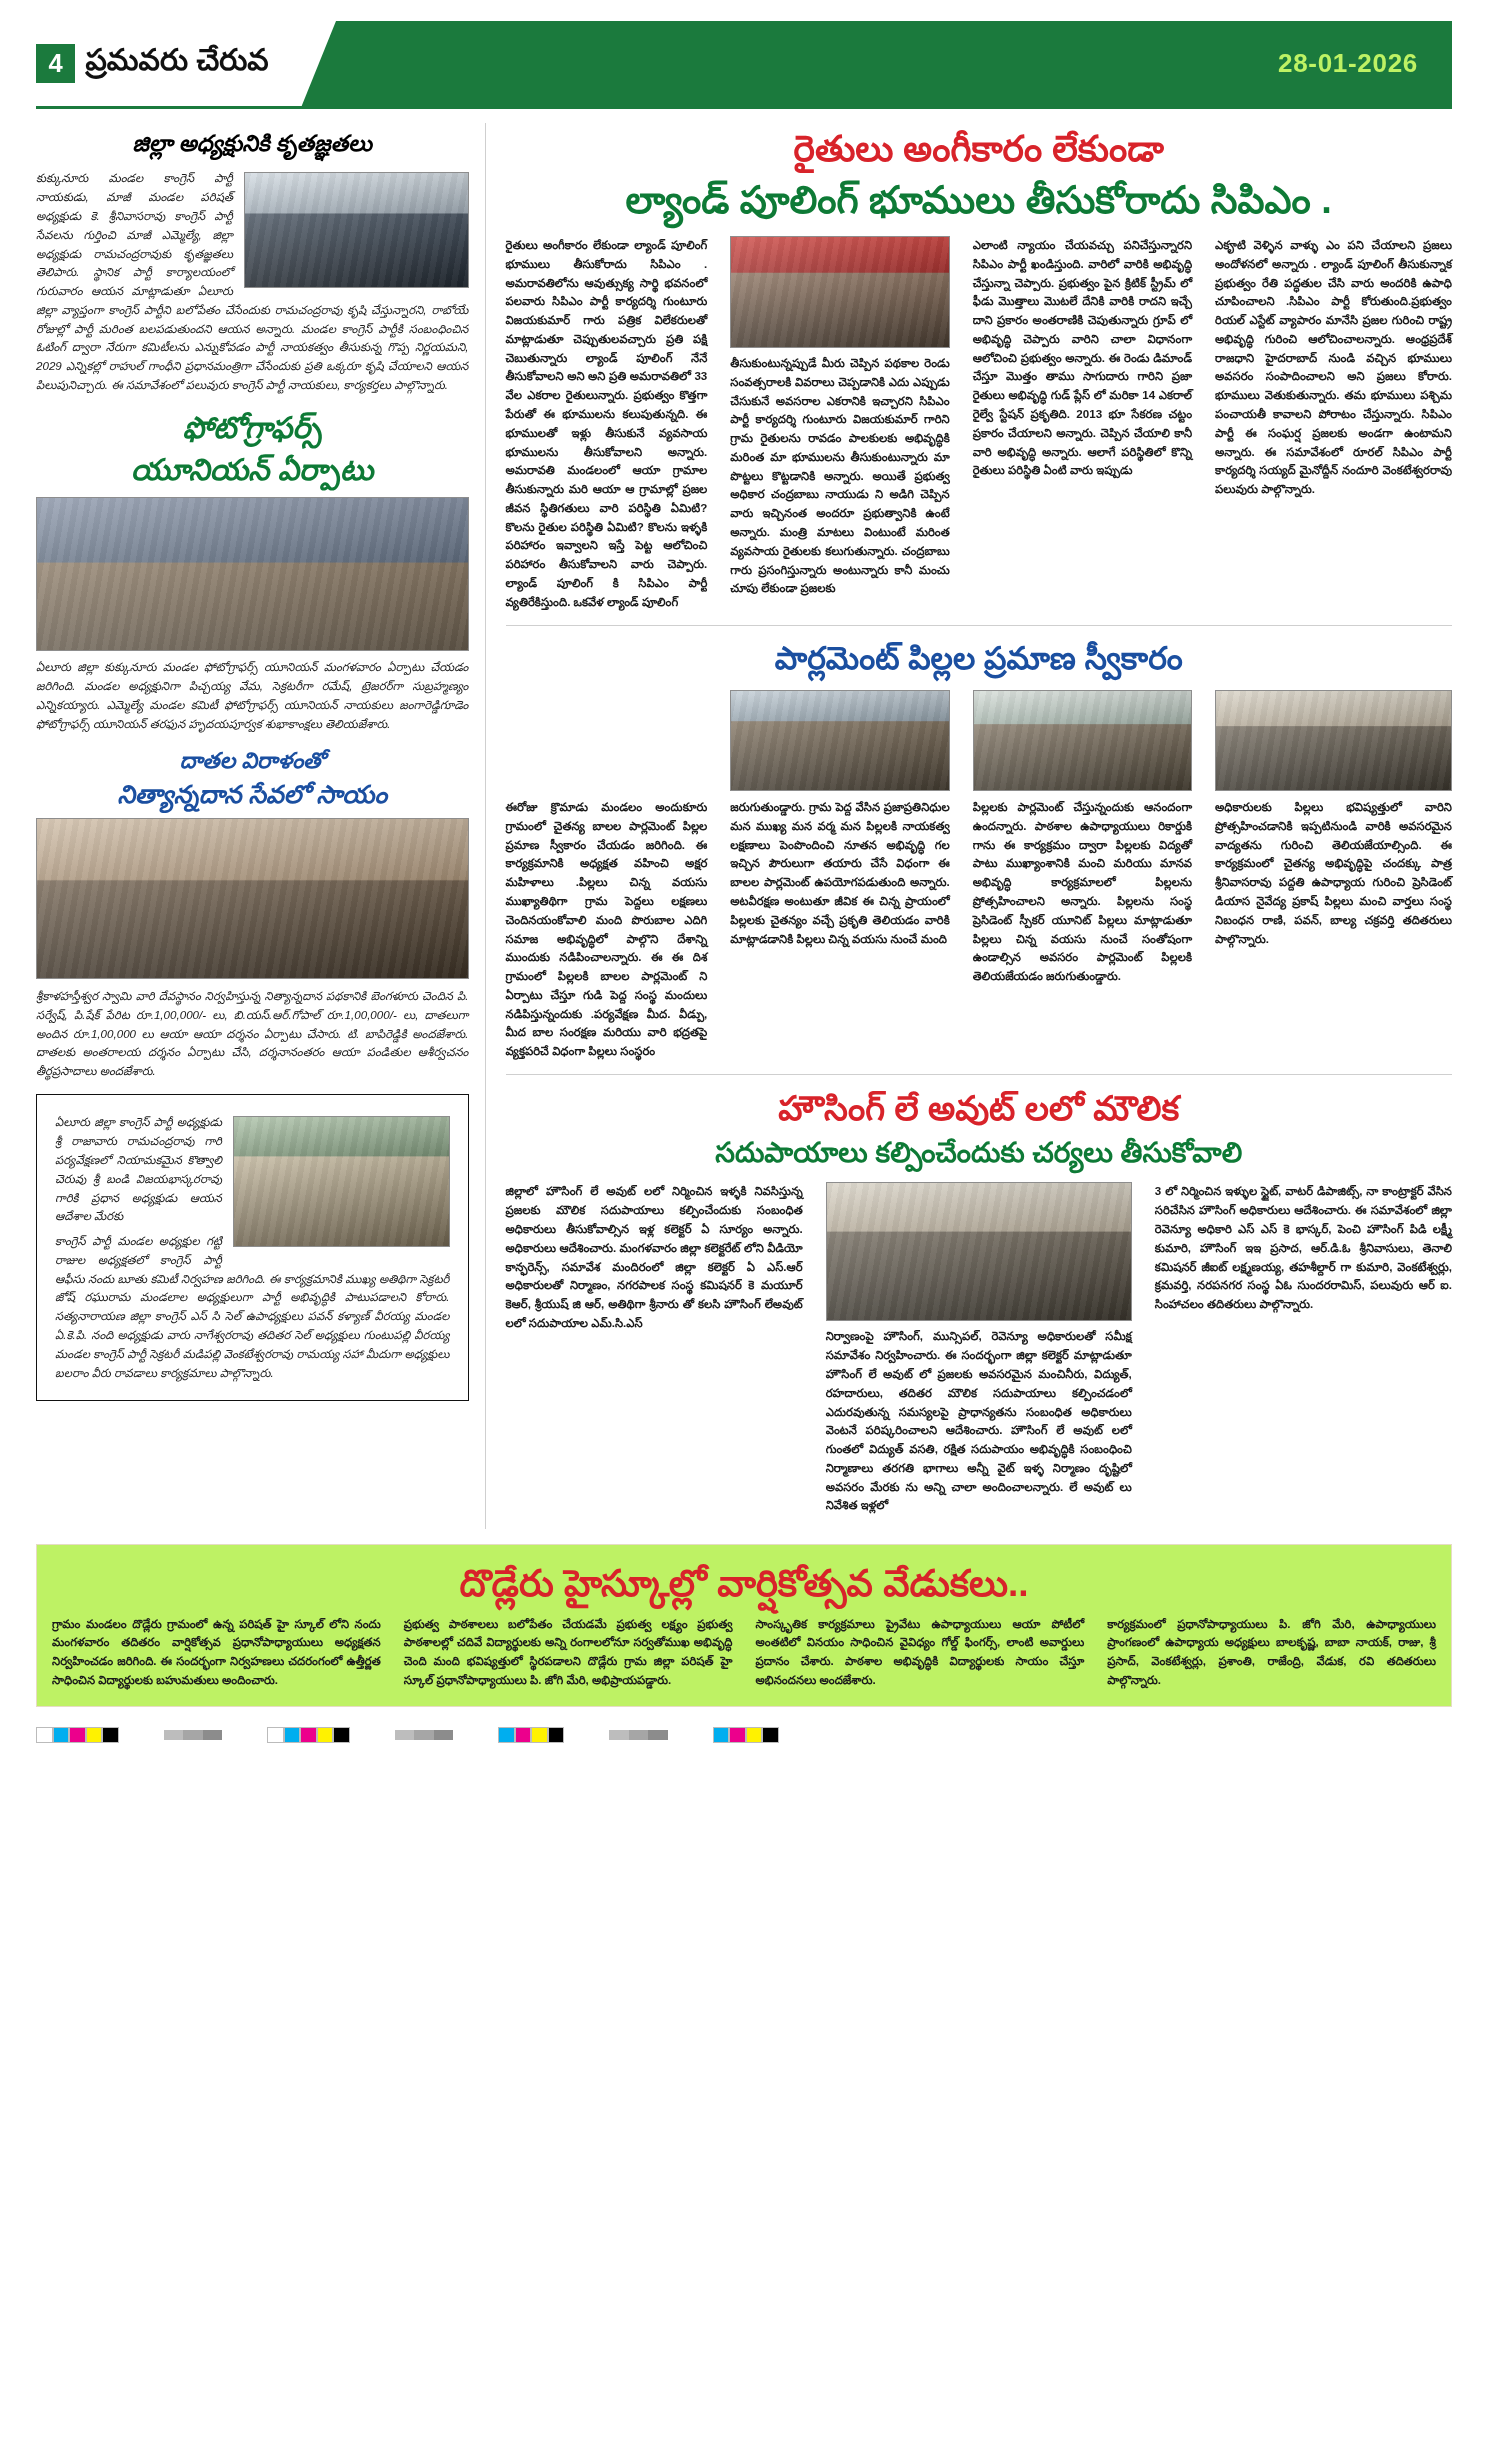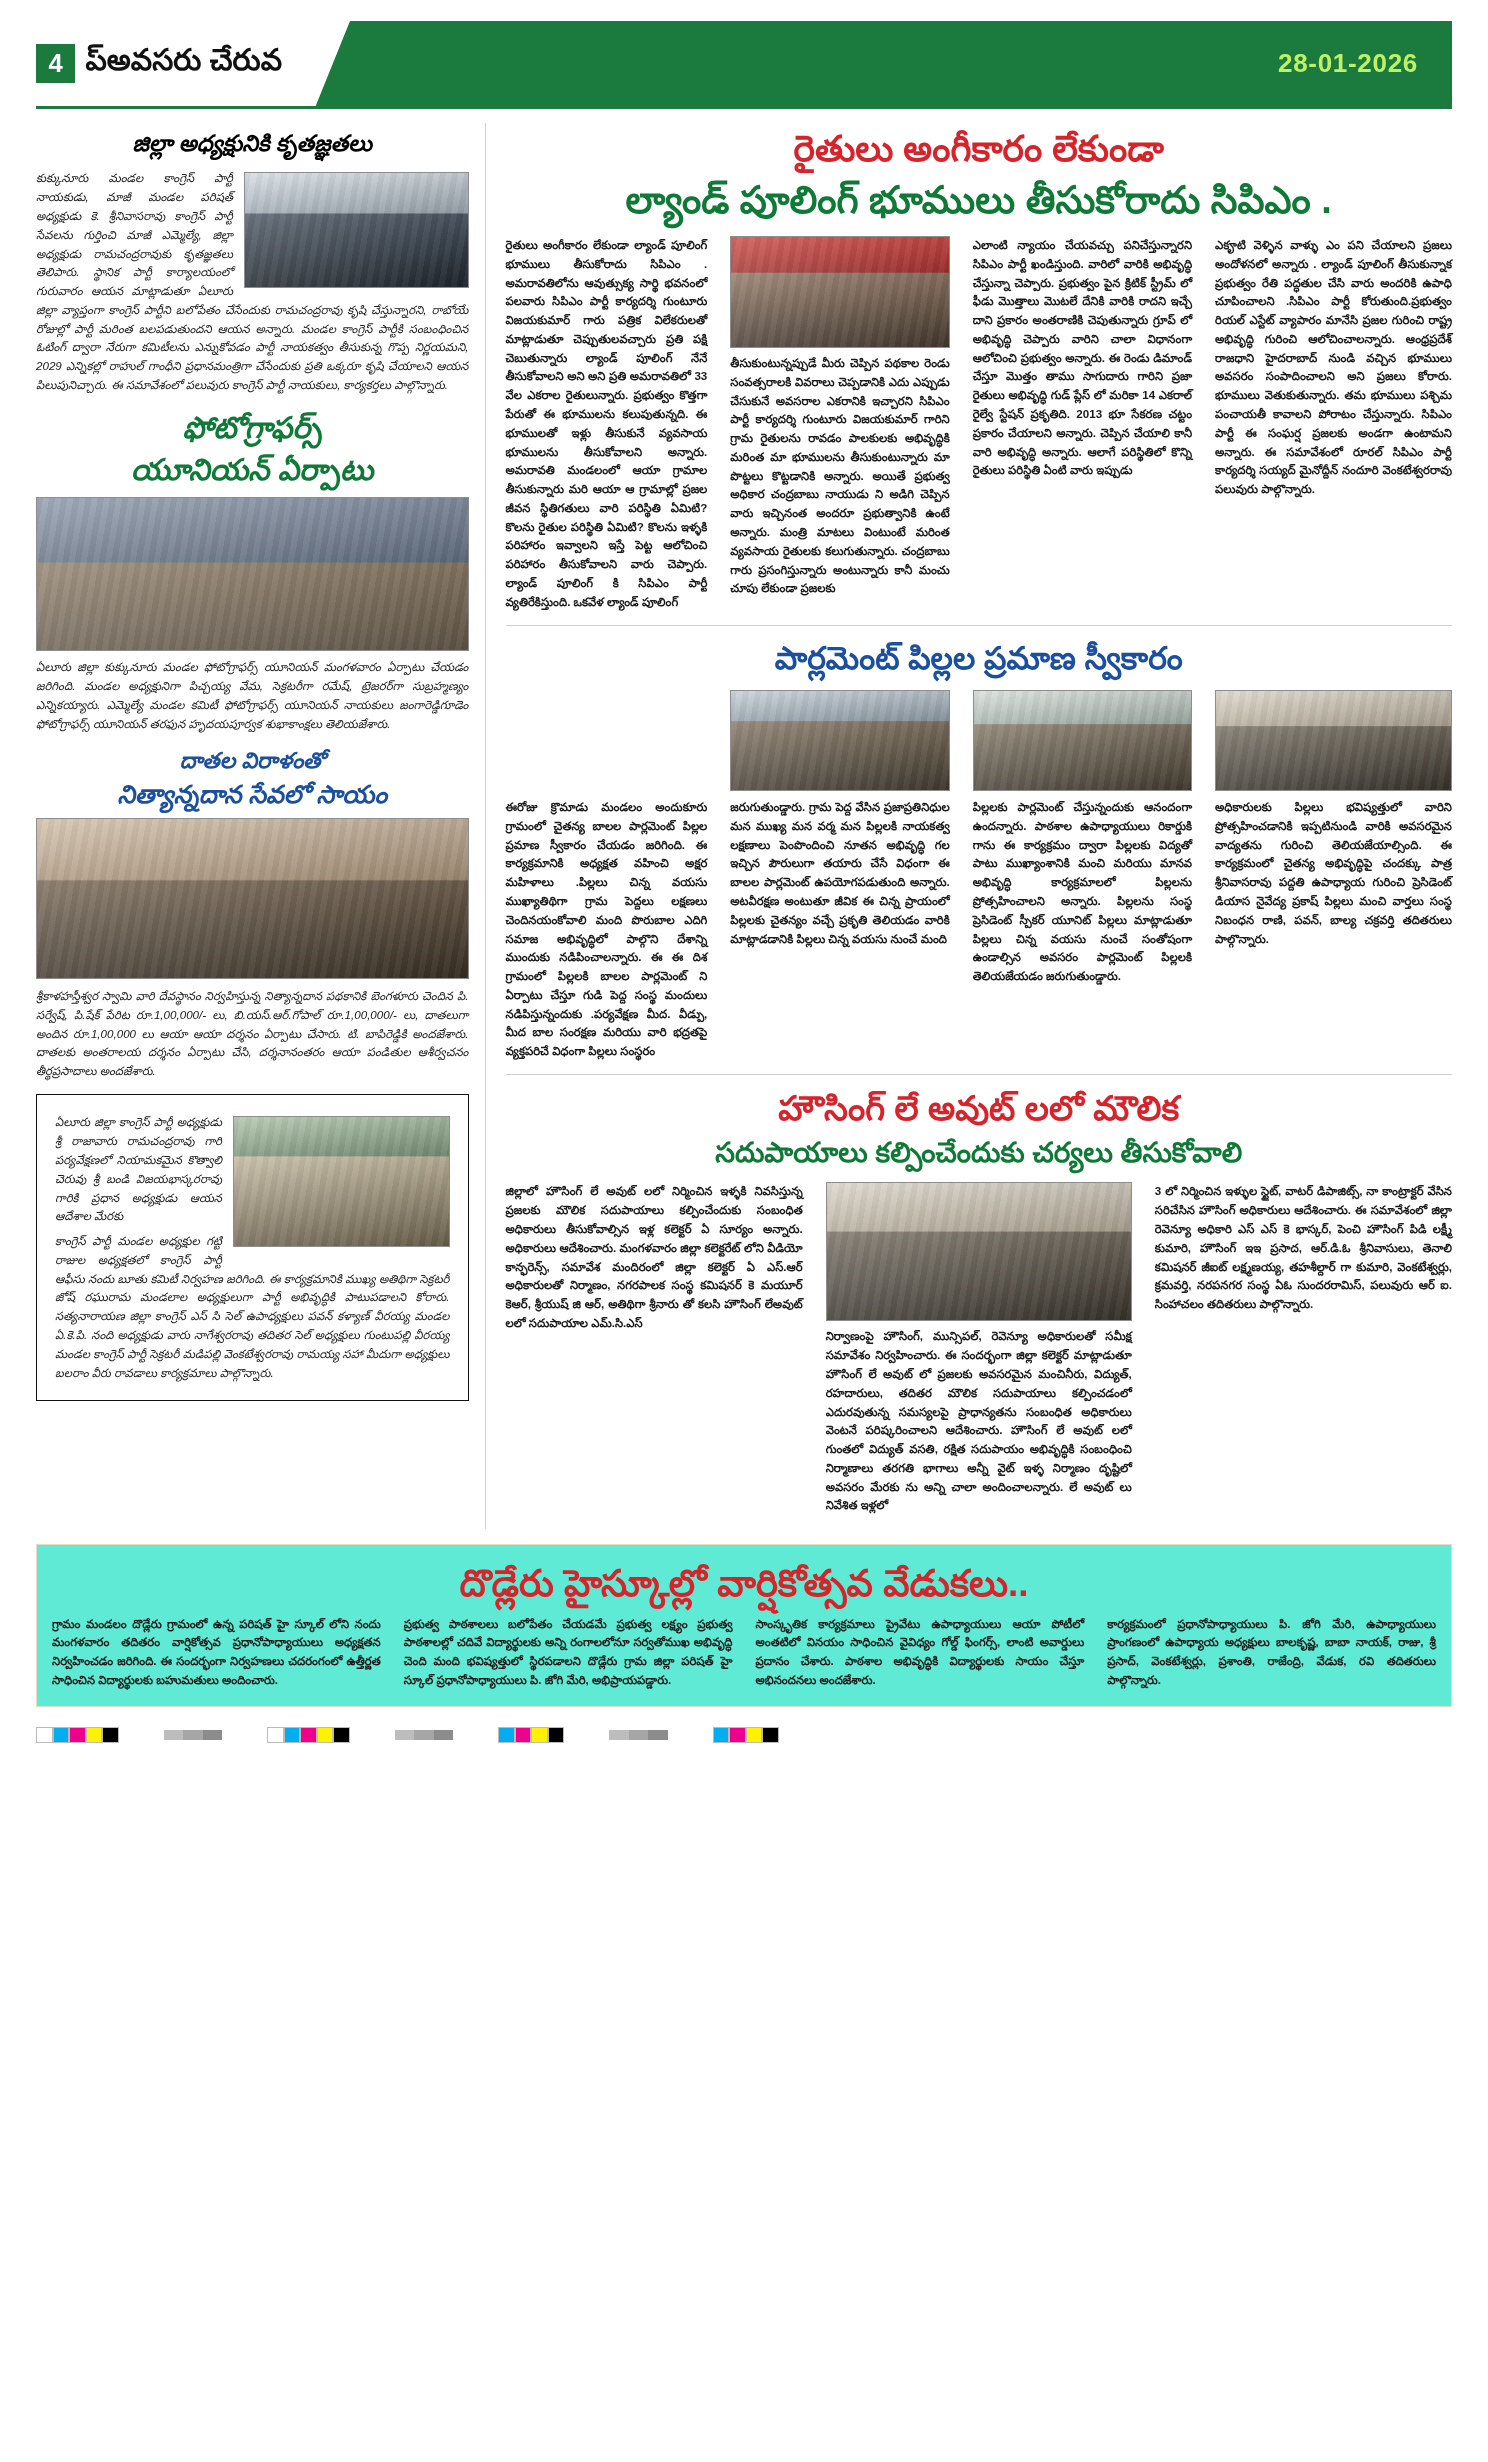--- a/index.html
+++ b/index.html
@@ -191,21 +191,21 @@
 
   .divider-h {
     border: 0;
     border-top: 1.5px solid #cfcfcf;
     margin: 12px 0;
   }
 
   
   .bottom-panel {
     margin: 15px 36px 0 36px;
-    background: #5eead4;
+    background: #bef264;
     border: 0.7px solid #e6dcc4;
     padding: 12px 15px 16.5px 15px;
   }
 
   
   .regbar {
     margin: 19.5px 36px 16.5px 36px;
     display: flex;
     align-items: center;
     gap: 45px;
@@ -218,21 +218,21 @@
   .rowflex { display: flex; gap: 23px; font-weight: bold; }
 </style>
 </head>
 <body>
 
 <div class="page">
 
   <div class="masthead">
     <div class="mast-left">
       <div class="page-num">4</div>
-      <div class="mast-title">ప్అవసరు చేరువ</div>
+      <div class="mast-title">ప్రమవరు చేరువ</div>
     </div>
     <div class="mast-bar">
       <div class="mast-bar-skew"></div>
       <div class="mast-date">28-01-2026</div>
     </div>
   </div>
 
   <div class="content">
 
     <div class="col-left">

